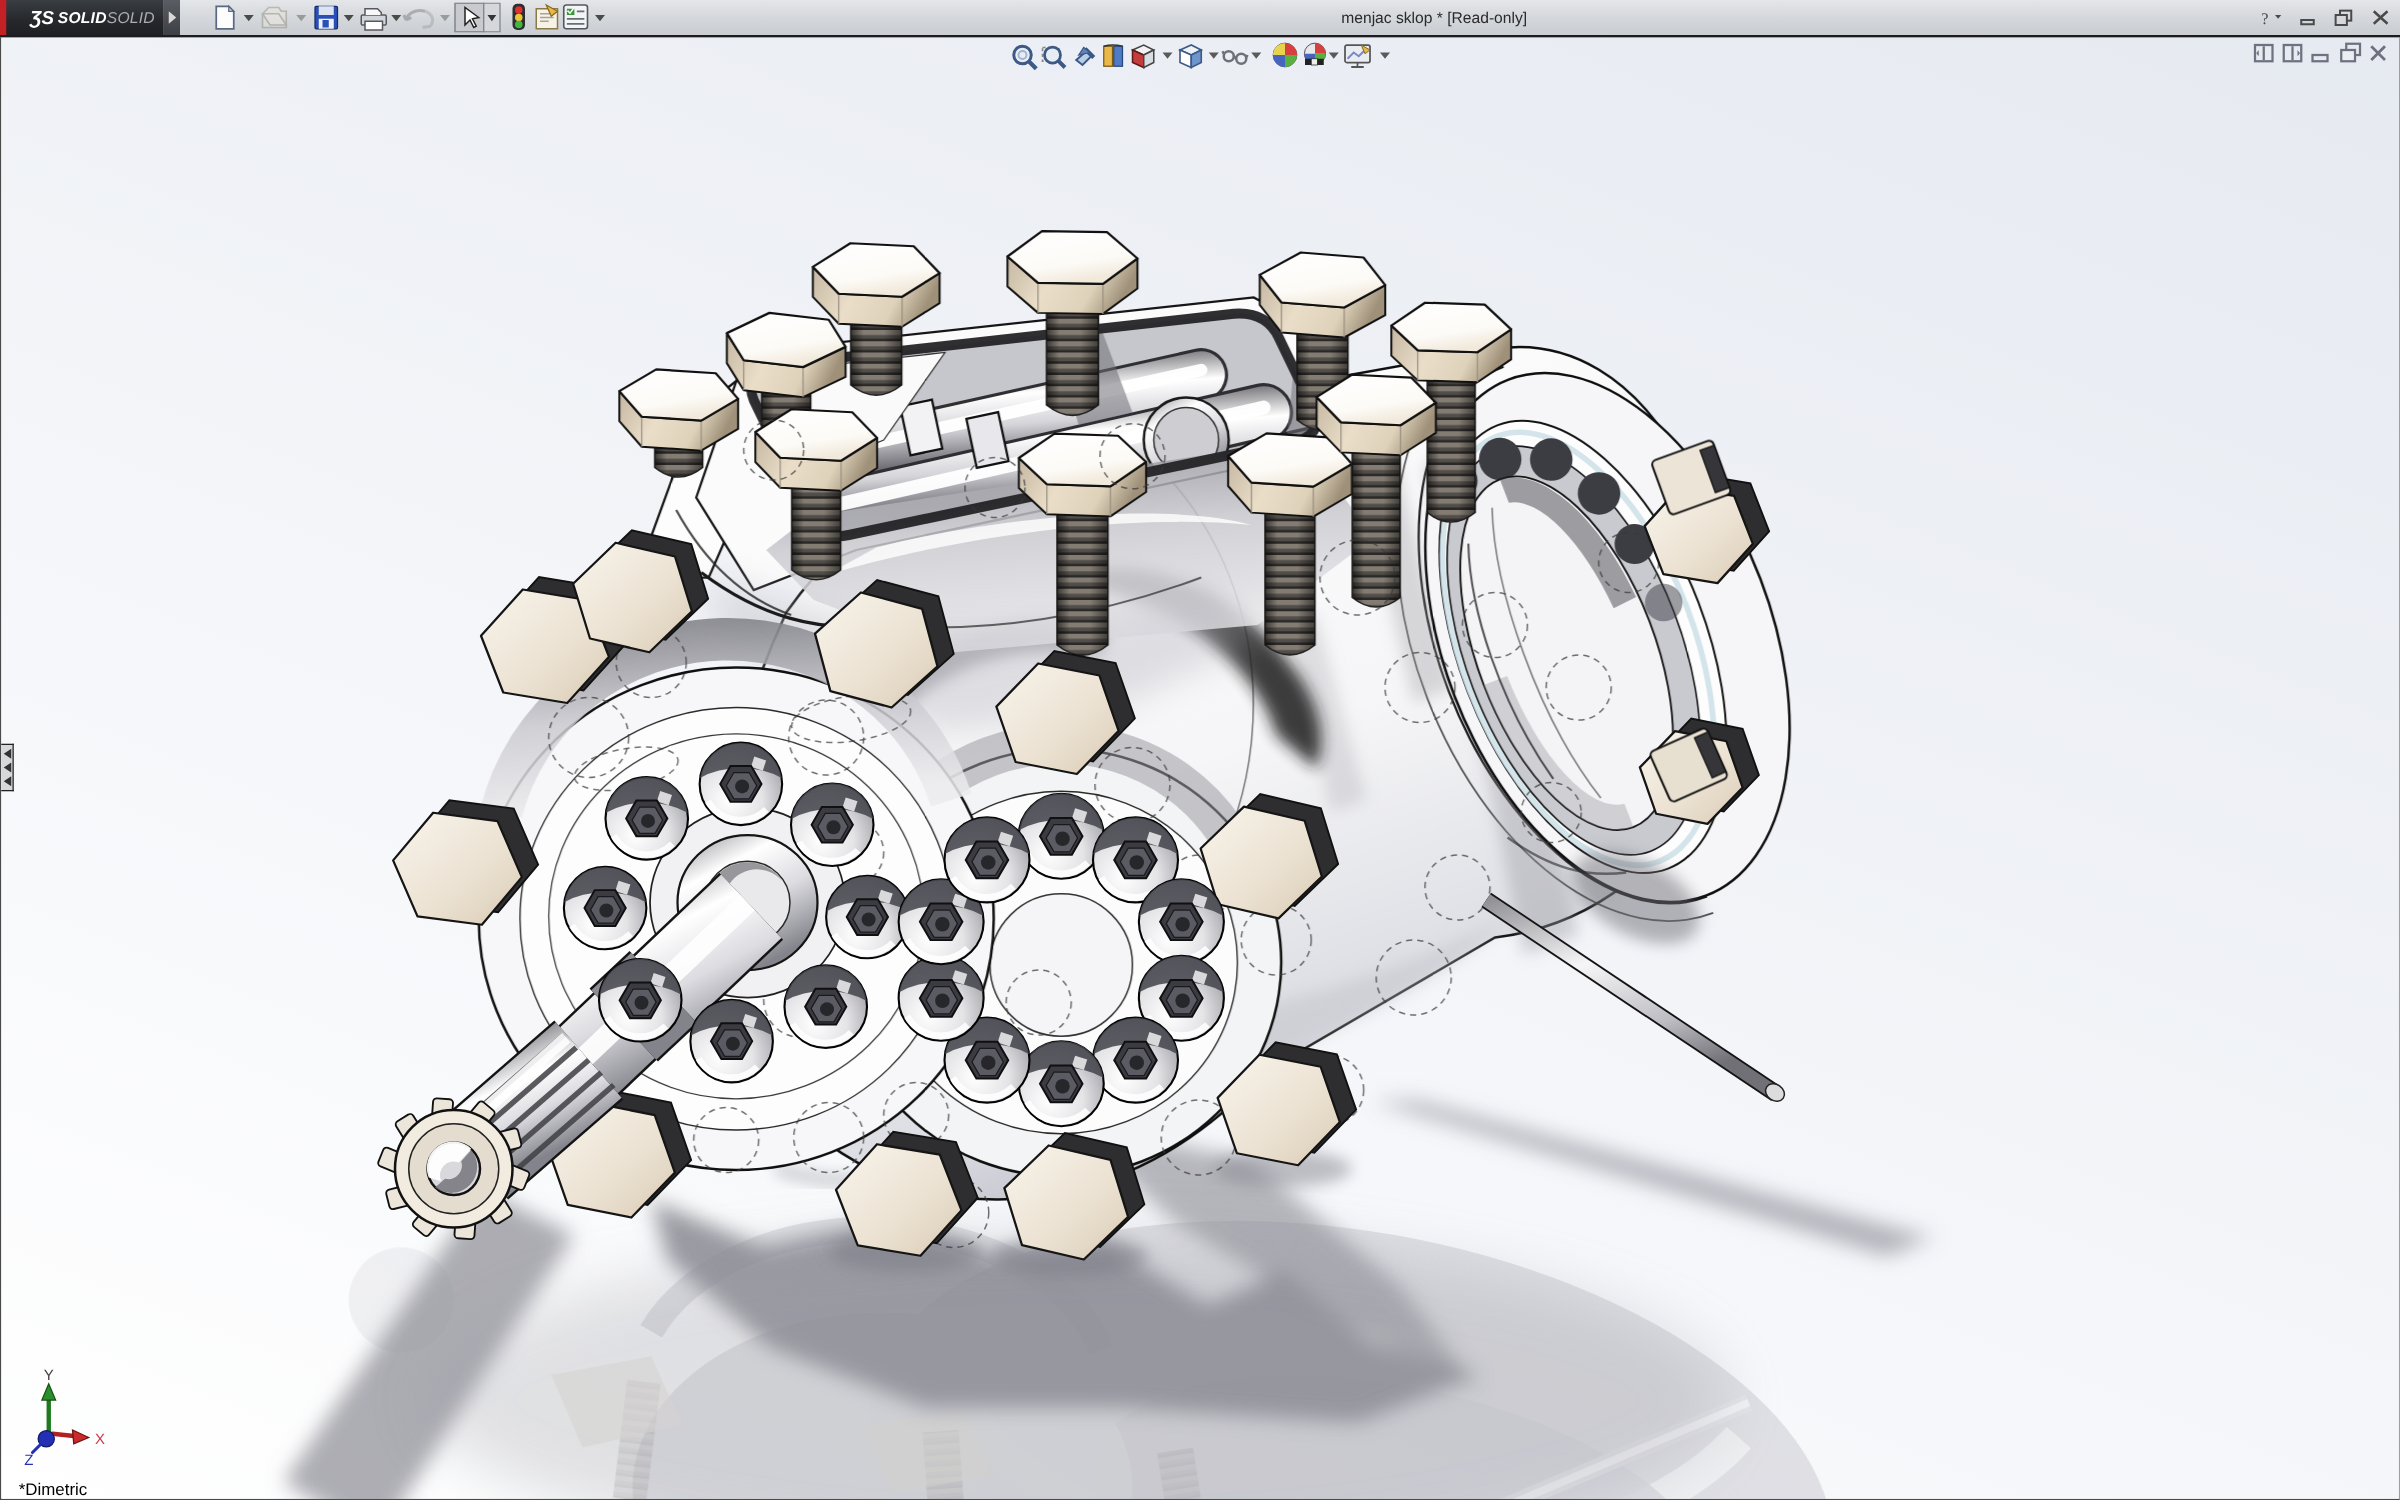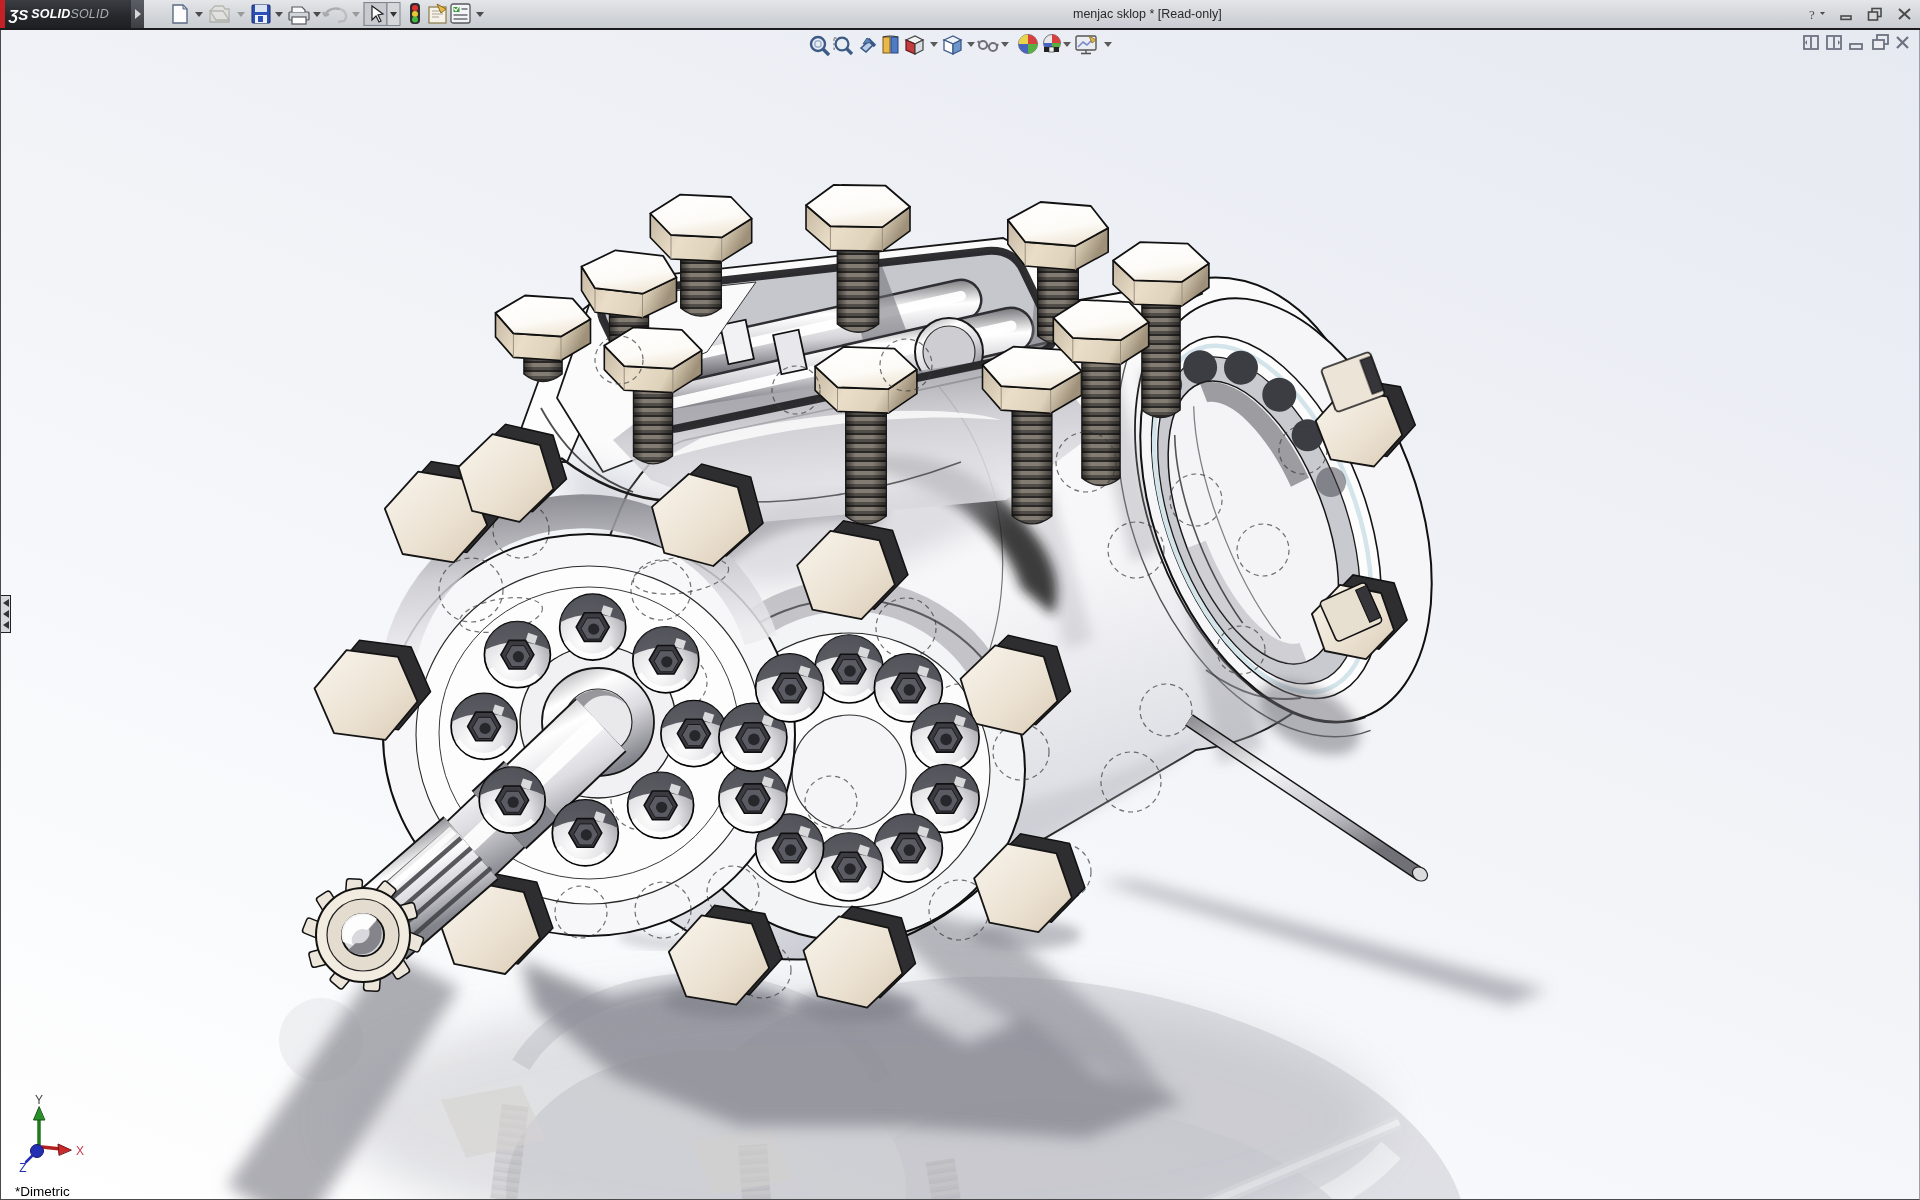--- a/index.html
+++ b/index.html
@@ -1,18 +1,18 @@
 <!DOCTYPE html>
 <html><head><meta charset="utf-8"><style>
 *{margin:0;padding:0;box-sizing:border-box}
 body{width:1920px;height:1200px;overflow:hidden;font-family:"Liberation Sans",sans-serif;background:#fff}
 .tbar{position:absolute;left:0;top:0;width:1920px;height:30px;background:linear-gradient(#e4e6e9,#d3d6da 55%,#cacdd2);border-bottom:2px solid #1c1c1e}
 .logo{position:absolute;left:0;top:0;width:131px;height:28px;background:linear-gradient(#3a3d42,#25272b 60%,#1e2024);display:flex;align-items:center;overflow:hidden}
 .logo .red{position:absolute;left:0;top:0;width:5px;height:28px;background:#c42127}
-.logo .ds{color:#fff;font-style:italic;font-weight:bold;font-size:15px;margin-left:9px}
+.logo .ds{color:#fff;font-style:italic;font-weight:bold;font-size:15px;margin-left:24px}
 .logo .sw{color:#fff;font-weight:bold;font-size:12.5px;font-style:italic;letter-spacing:0.2px;margin-left:3px}
 .logo .sw span{color:#a9adb4;font-weight:normal}
 .flyout{position:absolute;left:131px;top:0;width:13px;height:28px;background:linear-gradient(#5a5d63,#3c3f44);display:flex;align-items:center;justify-content:center}
 .title{position:absolute;top:0;left:1073px;height:16px;line-height:28px;font-size:12.5px;color:#2a2a2a}
 .winbtn{position:absolute;top:0;right:8px;height:28px;display:flex;align-items:center;gap:14px;color:#3a3a3a}
 .vp{position:absolute;left:0;top:30px;width:1920px;height:1170px;border-left:1px solid #4a4a4a;border-right:1px solid #9aa0aa;border-bottom:1px solid #4a4a4a}
 .ftab{position:absolute;left:0px;top:565px;width:10px;height:38px;background:#d6d8db;border:1px solid #222;border-left:none;z-index:5}
 .ftab i{display:block;width:0;height:0;border-top:4px solid transparent;border-bottom:4px solid transparent;border-right:6px solid #333;margin:3px auto 0}
 </style></head><body>
 <div class="tbar">

